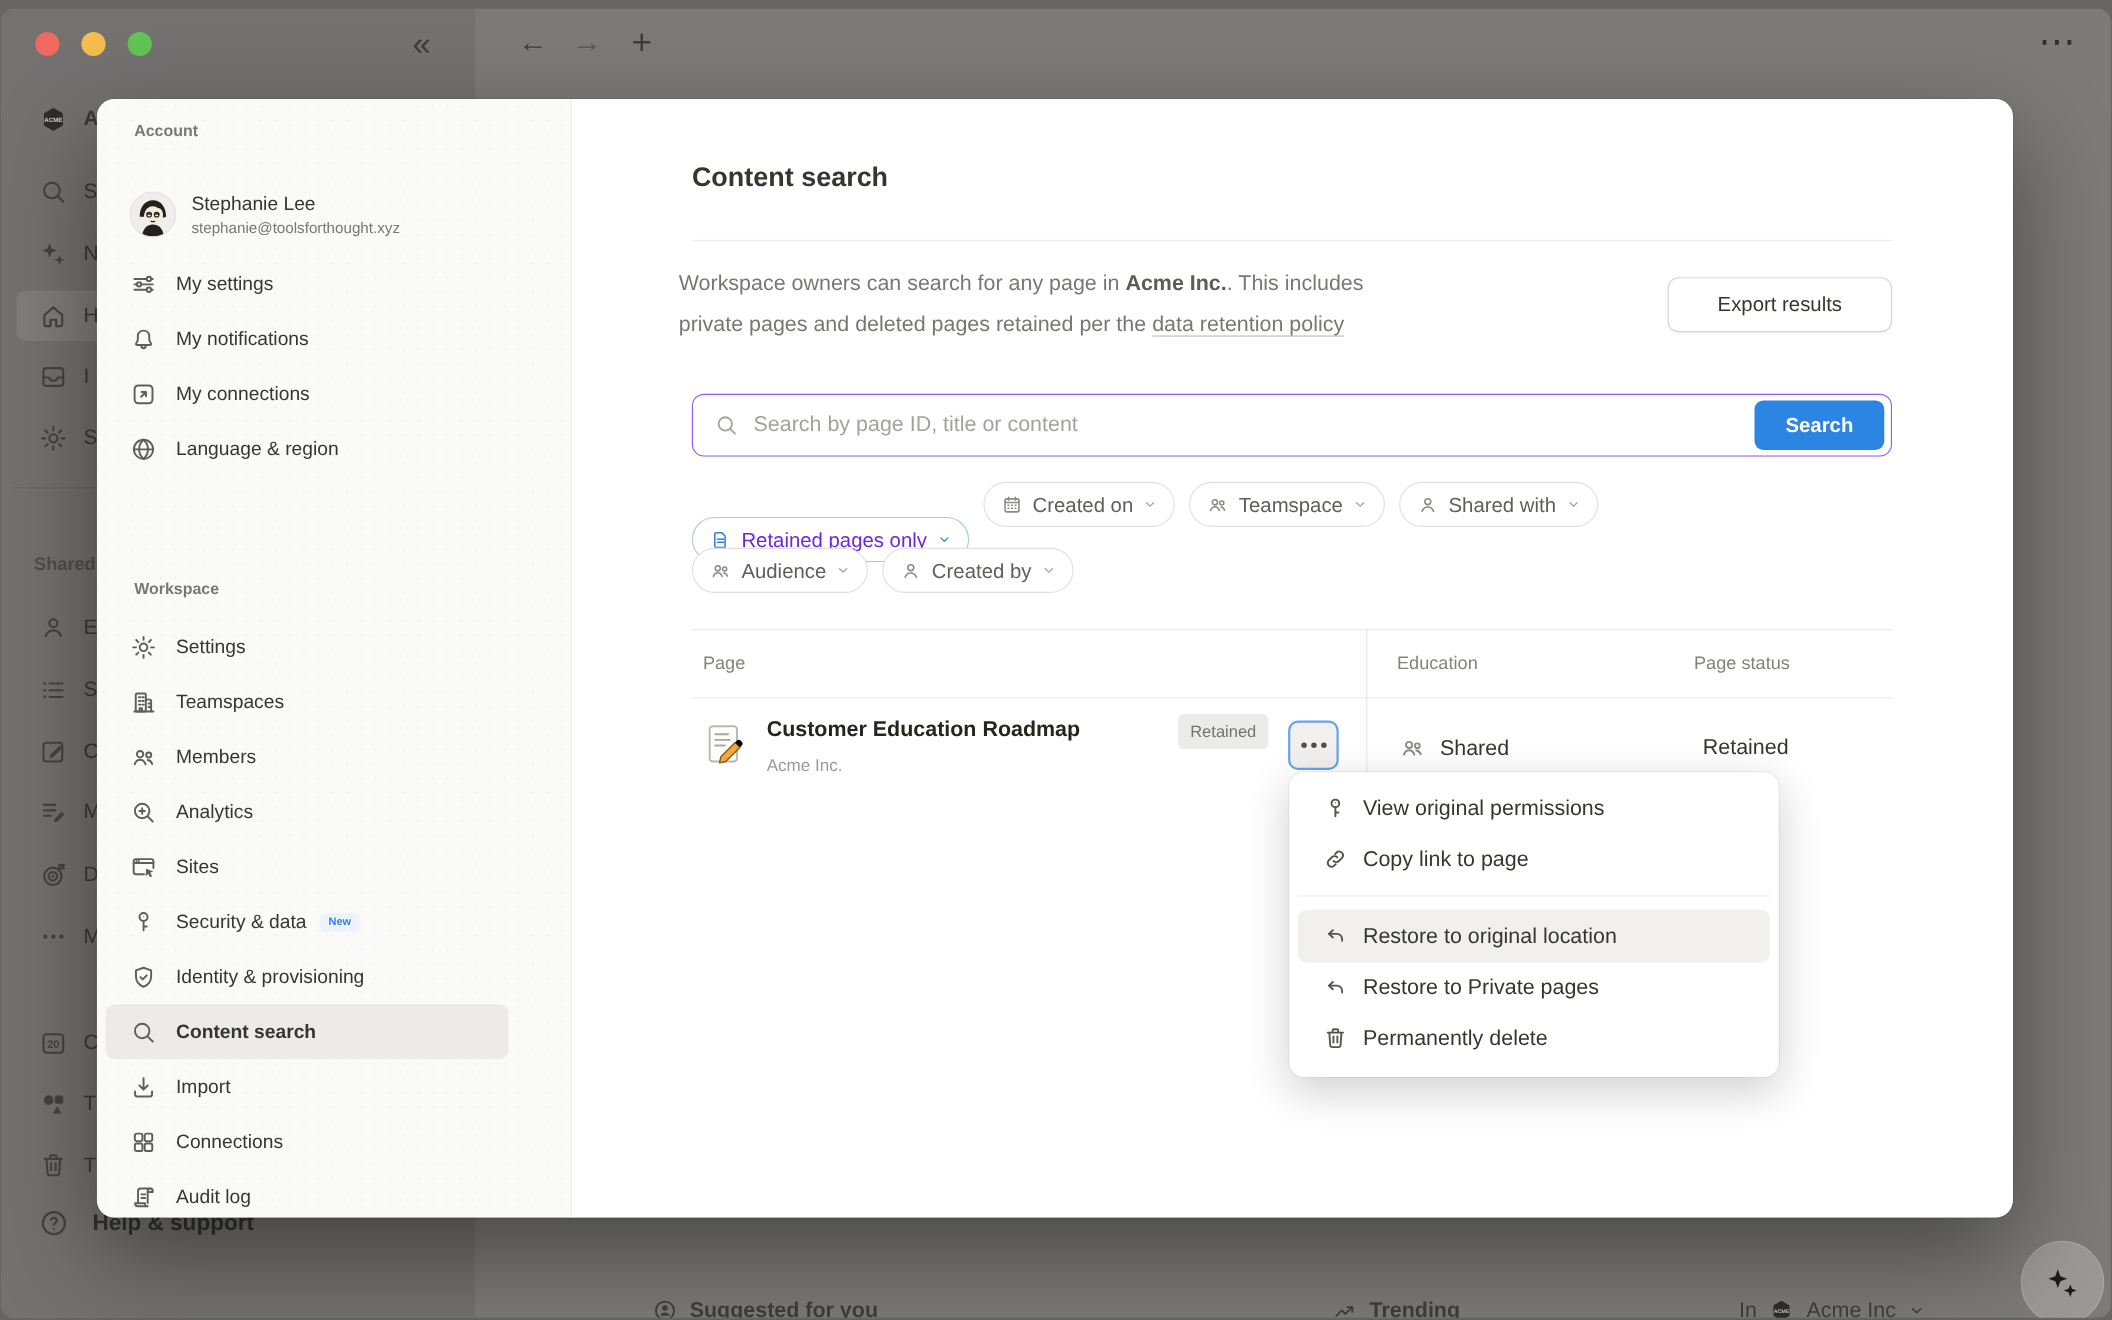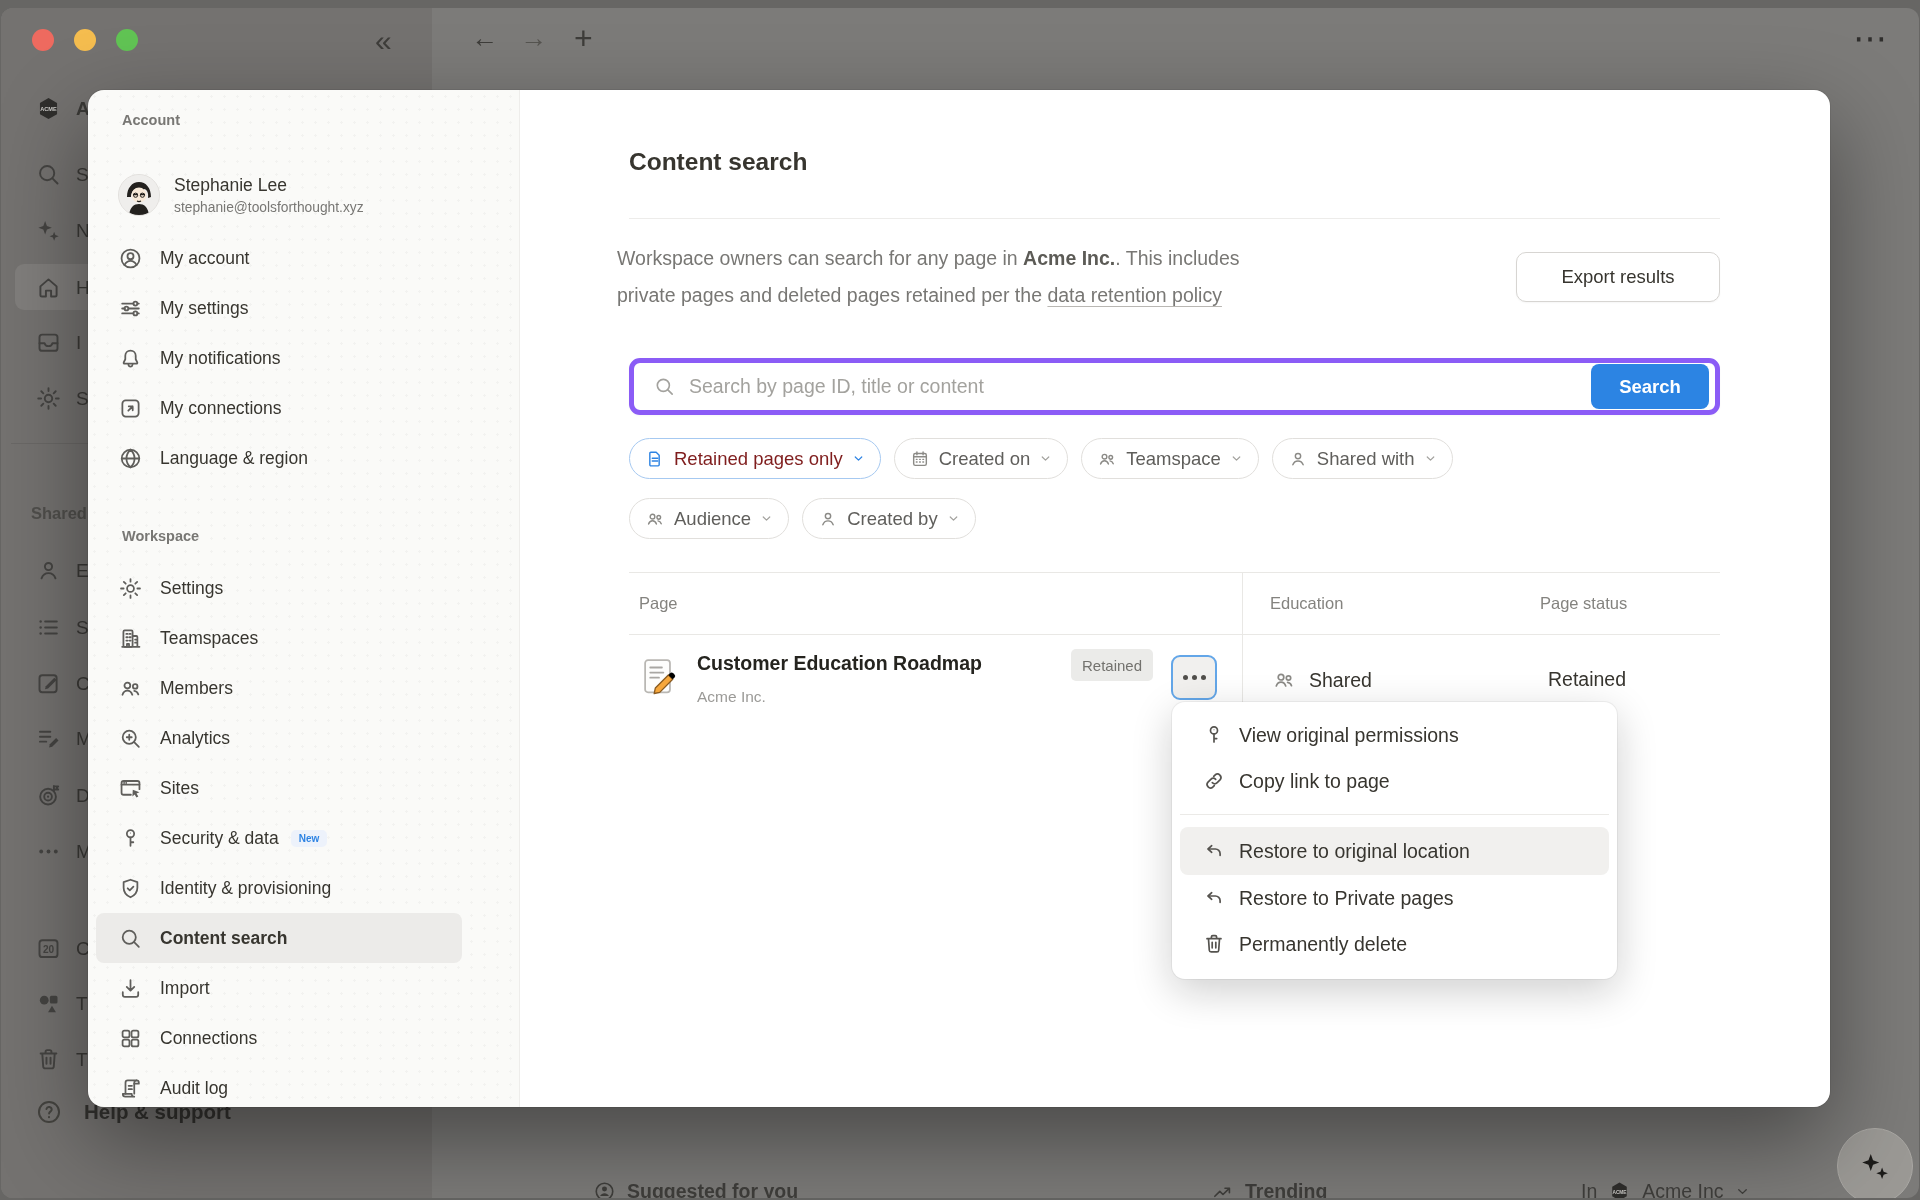--- a/index.html
+++ b/index.html
@@ -59,33 +59,33 @@
   .hr { position:absolute; left:109px; width:1091px; height:1px; background:#edecea; }
   .desc { position:absolute; left:97px; top:150px; width:880px; font-size:19.5px;
     line-height:37px; color:#787774; }
   .desc b { color:#5c5b56; font-weight:700; }
   .desc u { text-decoration:underline; text-underline-offset:4px; text-decoration-color:#b9b7b3; cursor:pointer; }
   .export-btn { position:absolute; left:996px; top:162px; width:204px; height:50px; border-radius:10px;
     background:#fff; border:1px solid #d7d5d2; font-size:18.5px; color:#37352f;
     display:flex; align-items:center; justify-content:center; box-shadow:0 1px 2px rgba(0,0,0,.04); }
 
   .searchbox { position:absolute; left:109px; top:268px; width:1091px; height:57px;
-    border:5px solid #8b5cf6; border-radius:11px; background:#fff; display:flex; align-items:center;
+    border:1px solid #8b5cf6; border-radius:11px; background:#fff; display:flex; align-items:center;
     box-shadow:0 1px 2px rgba(0,0,0,.03); }
   .searchbox .mag { width:23px; height:23px; color:#a3a29e; margin:0 13px 0 19px; flex:0 0 auto;}
   .searchbox .ph { flex:1; font-size:19.5px; color:#a3a29e; }
   .search-btn { width:118px; height:45px; margin-right:6px; border-radius:8px; background:#2c84e3;
     color:#fff; font-size:18.5px; font-weight:700; display:flex; align-items:center; justify-content:center; }
 
   .chips { position:absolute; left:109px; display:flex; gap:13px; }
   .chip { height:41px; border:1px solid #e1dfdc; border-radius:21px; background:#fff;
     display:flex; align-items:center; padding:0 15px; gap:9px; font-size:18.5px; color:#5f5e5b; }
   .chip svg.ci { width:20px; height:20px; color:#8b8a86; }
   .chip svg.cv { width:13px; height:13px; color:#a3a29e; }
-  .chip.on { color:#7f1d1d; border-color:#a6c9f1; }
+  .chip.on { color:#6d28d9; border-color:#a6c9f1;margin-top:32px; }
   .chip.on svg { color:#2d83e3; }
 
   .th-line { position:absolute; left:109px; width:1091px; height:1px; background:#e9e8e5; }
   .vline { position:absolute; left:722px; top:482px; width:1px; height:174px; background:#e9e8e5; }
   .th { position:absolute; font-size:16.5px; color:#84837f; }
 
   .row-title { position:absolute; left:177px; top:562px; font-size:19.5px; font-weight:700; color:#25241f; }
   .row-sub { position:absolute; left:177px; top:598px; font-size:15.5px; color:#9b9a97; }
   .badge { position:absolute; left:551px; top:559px; height:32px; border-radius:5px; background:#ebebe9;
     color:#73726e; font-size:15px; display:flex; align-items:center; padding:0 11px; }
@@ -449,26 +449,20 @@
         </span>
         <span>
           <div class="nm">Stephanie Lee</div>
           <div class="em">stephanie@toolsforthought.xyz</div>
         </span>
       </div>
 
       <div class="m-rows" style="top:143px;">
         <div class="m-row">
           <svg class="st">
-              <use href="#i-person-circle"></use>
-            </svg>
-          <span>My account</span>
-        </div>
-        <div class="m-row">
-          <svg class="st">
               <use href="#i-sliders"></use>
             </svg>
           <span>My settings</span>
         </div>
         <div class="m-row">
           <svg class="st">
               <use href="#i-bell"></use>
             </svg>
           <span>My notifications</span>
         </div>

